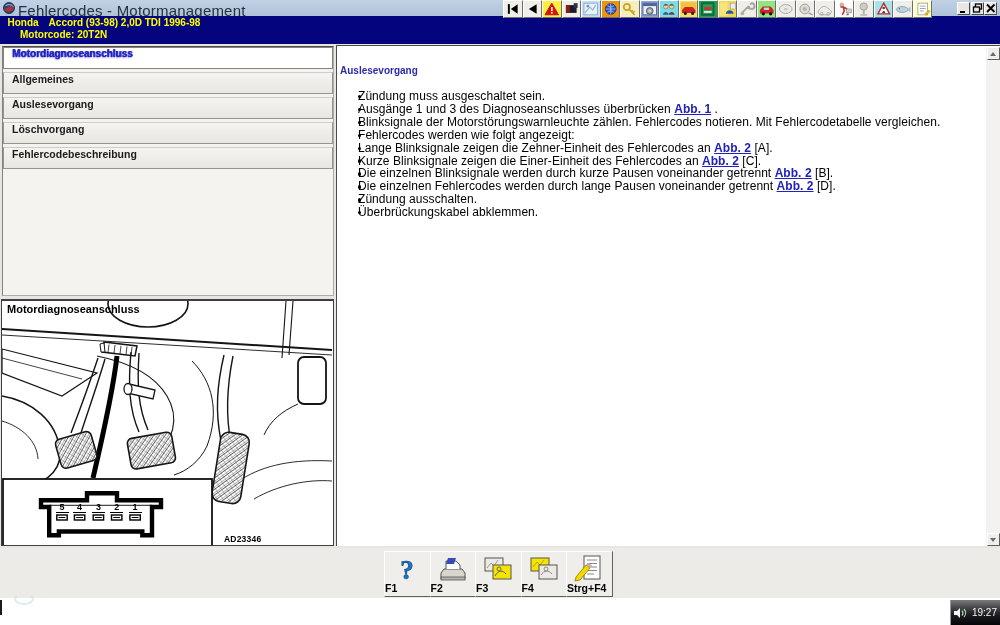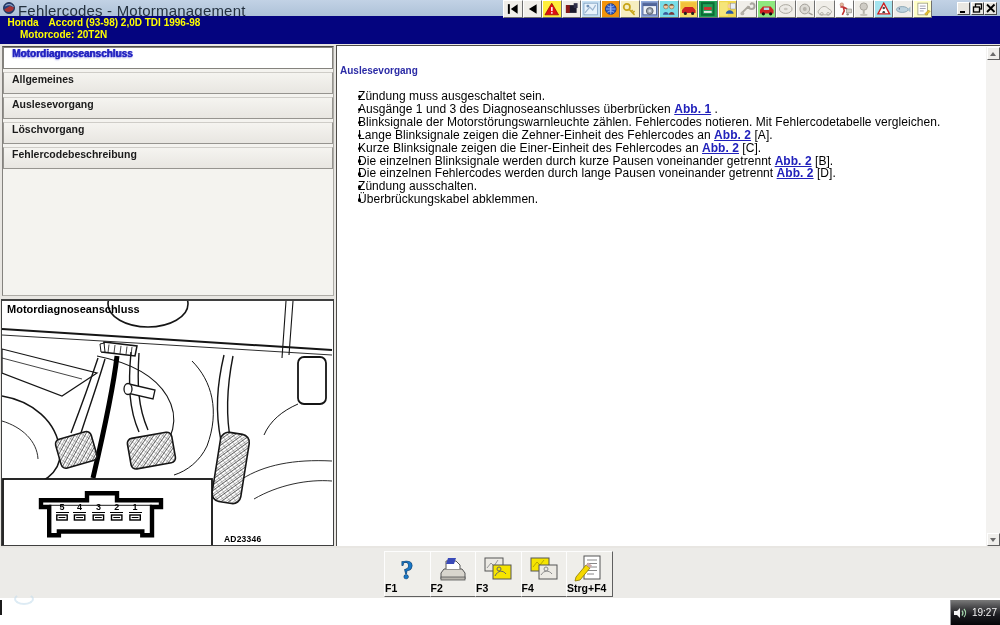--- a/index.html
+++ b/index.html
@@ -475,20 +475,21 @@
       </div>
     <div class="figure-id">AD23346</div>
   </div>
 
   <div class="content-panel">
     <div class="content-heading">Auslesevorgang</div>
     <ul class="bullets" id="bulletList">
         <li><span>Zündung muss ausgeschaltet sein.</span></li>
         <li><span>Ausgänge 1 und 3 des Diagnoseanschlusses überbrücken </span><a>Abb. 1</a><span> .</span></li>
         <li><span>Blinksignale der Motorstörungswarnleuchte zählen. Fehlercodes notieren. Mit Fehlercodetabelle vergleichen.</span></li>
+        <li><span>Fehlercodes werden wie folgt angezeigt:</span></li>
         <li><span>Lange Blinksignale zeigen die Zehner-Einheit des Fehlercodes an </span><a>Abb. 2</a><span> [A].</span></li>
         <li><span>Kurze Blinksignale zeigen die Einer-Einheit des Fehlercodes an </span><a>Abb. 2</a><span> [C].</span></li>
         <li><span>Die einzelnen Blinksignale werden durch kurze Pausen voneinander getrennt </span><a>Abb. 2</a><span> [B].</span></li>
         <li><span>Die einzelnen Fehlercodes werden durch lange Pausen voneinander getrennt </span><a>Abb. 2</a><span> [D].</span></li>
         <li><span>Zündung ausschalten.</span></li>
         <li><span>Überbrückungskabel abklemmen.</span></li>
       </ul>
     <div class="scrollbar">
       <div class="sb-btn up">
           <div class="sb-arrow up"></div>

